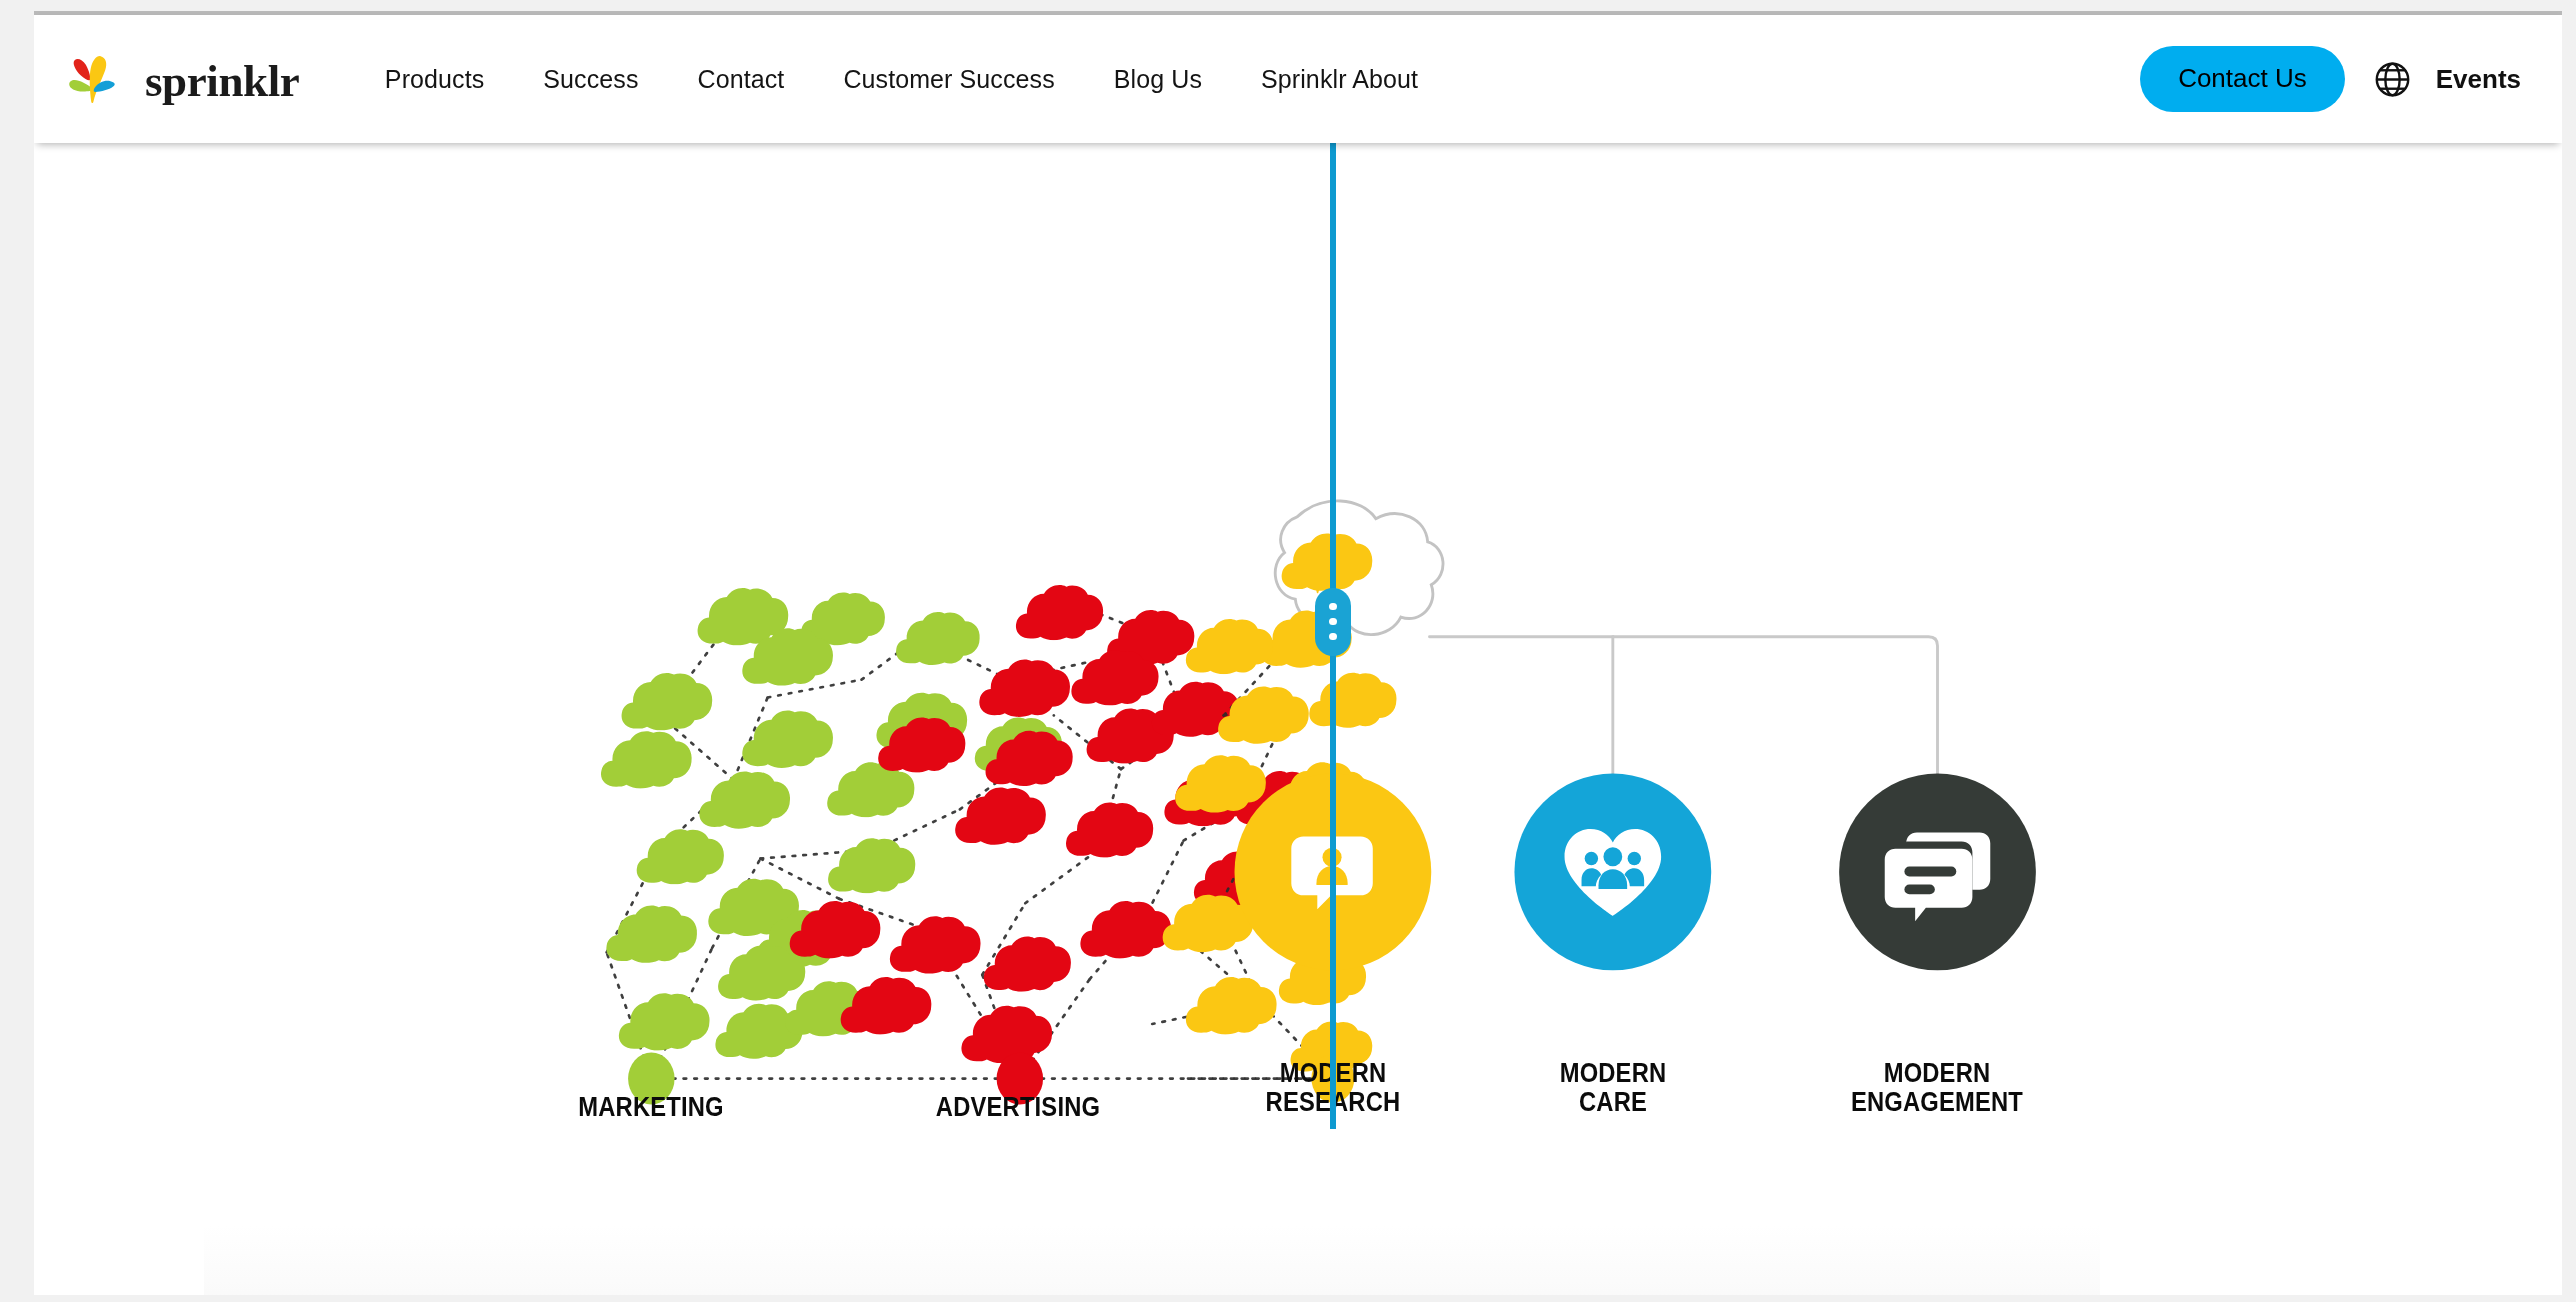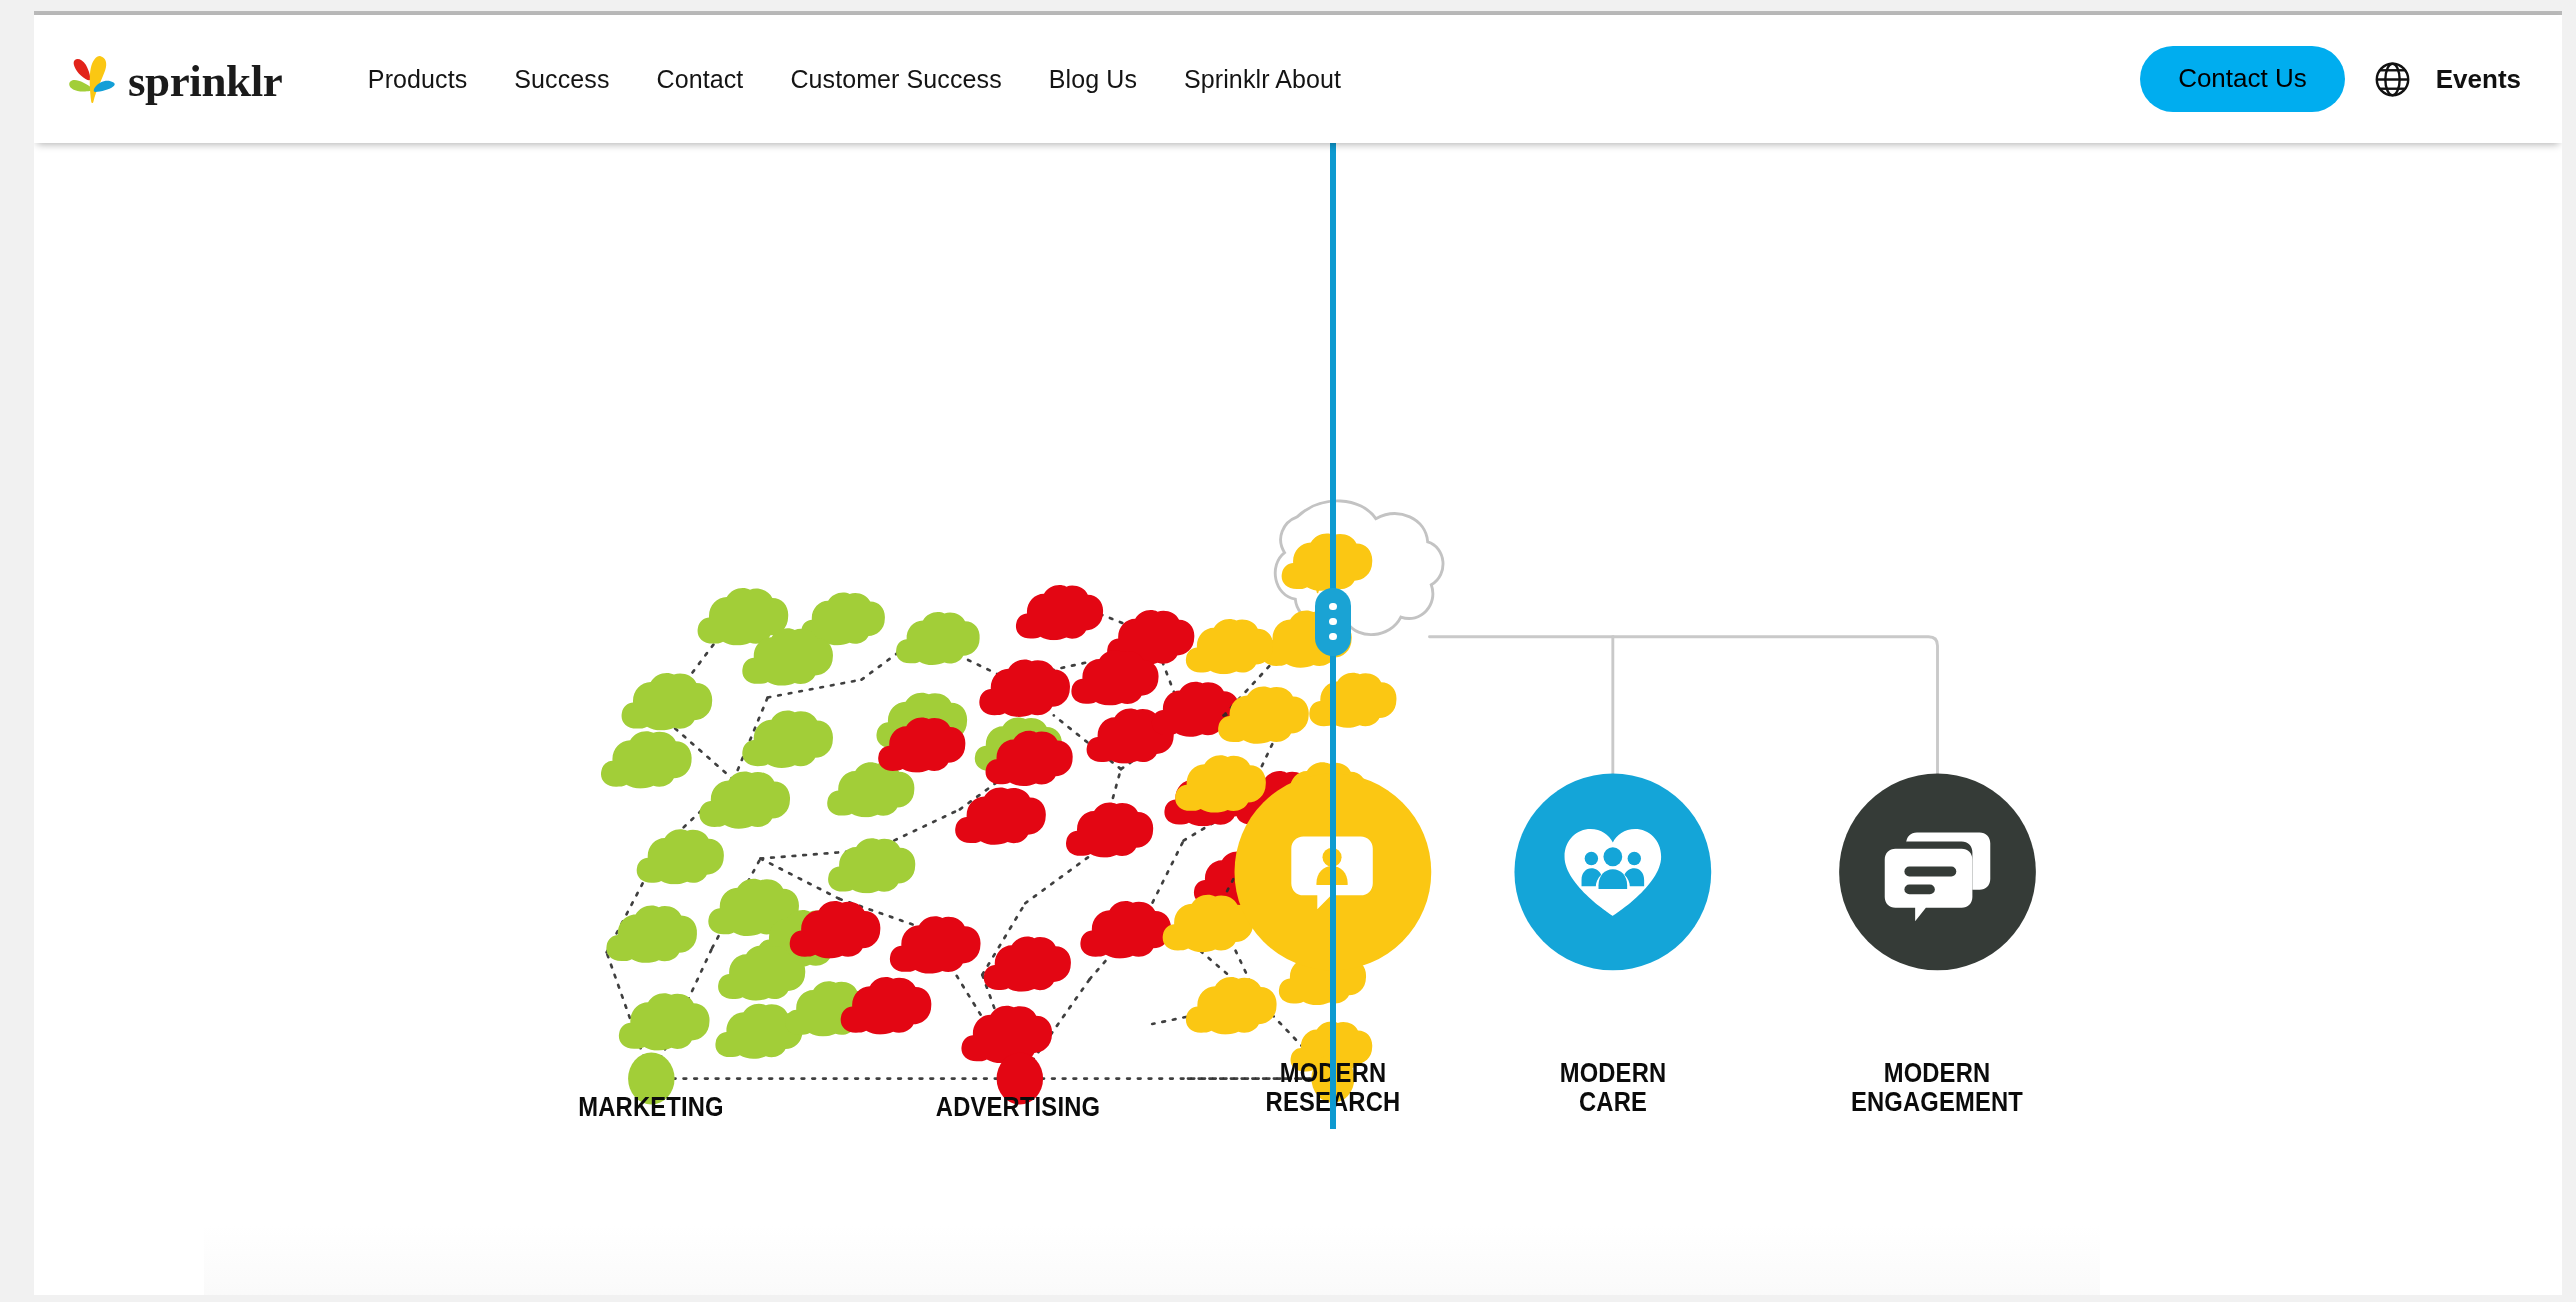--- a/index.html
+++ b/index.html
@@ -49,30 +49,30 @@
     margin-left: 32px;
     height: 100%;
   }
   .logo-mark { width: 54px; height: 52px; flex: none; }
   .logo-word {
     font-family: "Liberation Serif", serif;
     font-size: 45px;
     font-weight: 700;
     letter-spacing: -0.4px;
     color: #1b1b1b;
-    margin-left: 8px;
+    margin-left: 25px;
     line-height: 1;
     position: relative;
     top: 2.7px;
   }
 
   nav.main-nav {
     display: flex;
     margin-left: 64px;
-    gap: 4px;
+    gap: 16px;
   }
   nav.main-nav .nav-item {
     font-size: 25px;
     color: #141414;
     padding: 0 21.5px;
     white-space: nowrap;
     cursor: pointer;
     letter-spacing: 0.1px;
   }
 

